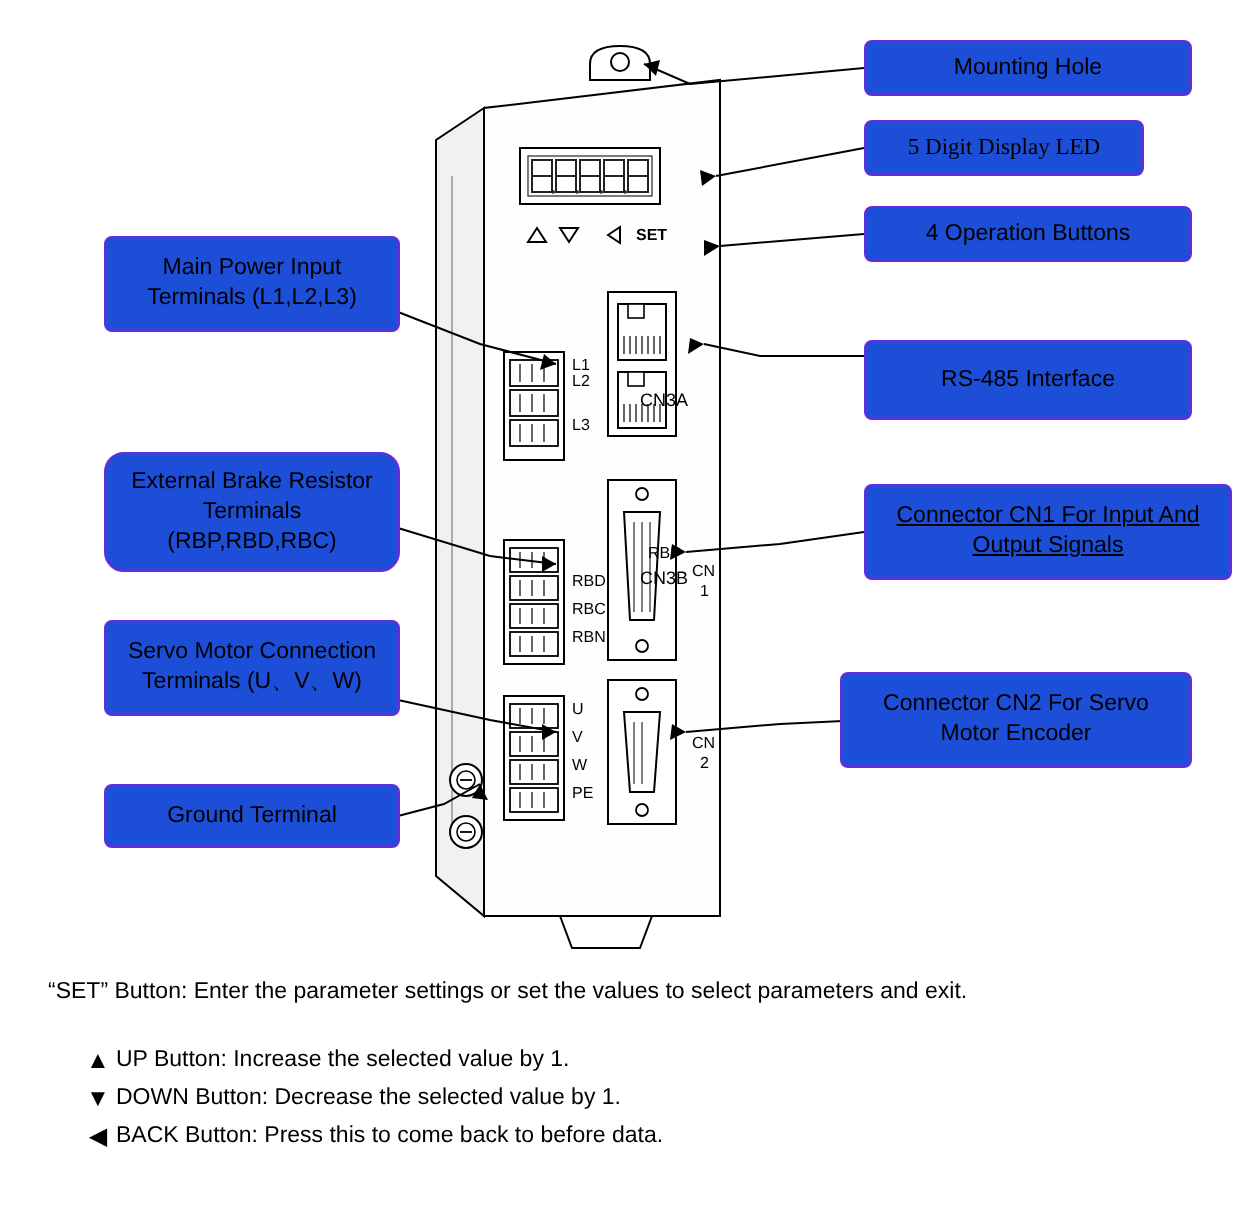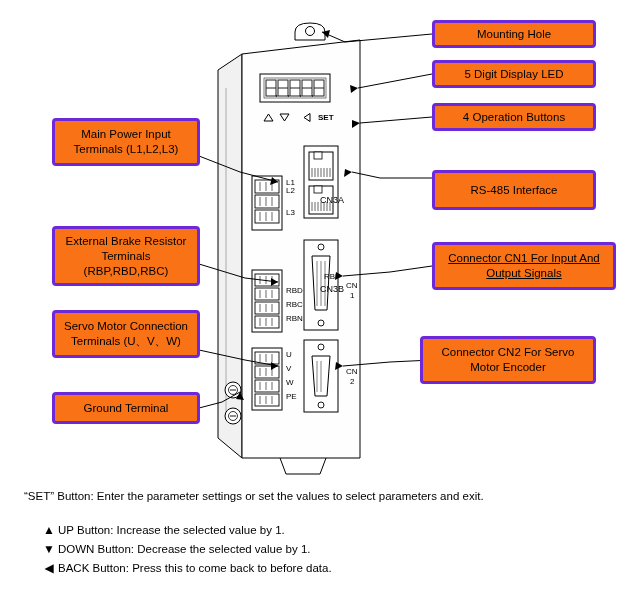--- a/index.html
+++ b/index.html
@@ -13,23 +13,23 @@
   }
   #page {
     position: relative;
     width: 630px;
     height: 611px;
     overflow: hidden;
     background: #ffffff;
   }
   .callout {
     position: absolute;
-    border: 3px solid #6d28d9;
+    border: 1px solid #6d28d9;
     border-radius: 4px;
-    background: #f97316;
+    background: #1d4ed8;
     box-sizing: border-box;
     display: flex;
     align-items: center;
     justify-content: center;
     text-align: center;
     font-size: 11.5px;
     line-height: 15px;
     padding: 3px 5px;
   }
   
@@ -240,33 +240,33 @@
       <polygon points="343,366 336,362 335,370"></polygon>
       <polygon points="278,182 272,177 270,185"></polygon>
       <polygon points="278,282 271,278 271,286"></polygon>
       <polygon points="278,366 271,362 271,370"></polygon>
       <polygon points="240,392 236,399 244,400"></polygon>
     </g>
   </svg>
 
   <div class="callout" style="left:432px; top:20px; width:164px; height:28px;">Mounting Hole</div>
 
-  <div class="callout" style="left:432px; top:60px; width:164px; height:28px;">5 Digit Display LED</div>
+  <div class="callout" style="left:432px; top:60px; width:140px; height:28px;font-family:Liberation Serif, serif;">5 Digit Display LED</div>
 
   <div class="callout" style="left:432px; top:103px; width:164px; height:28px;">4 Operation Buttons</div>
 
   <div class="callout" style="left:432px; top:170px; width:164px; height:40px;">RS-485 Interface</div>
 
   <div class="callout" style="left:432px; top:242px; width:184px; height:48px;text-decoration:underline;">Connector CN1 For Input And Output Signals</div>
 
   <div class="callout" style="left:420px; top:336px; width:176px; height:48px;">Connector CN2 For Servo Motor Encoder</div>
 
   <div class="callout" style="left:52px; top:118px; width:148px; height:48px;">Main Power Input Terminals (L1,L2,L3)</div>
 
-  <div class="callout" style="left:52px; top:226px; width:148px; height:60px;">External Brake Resistor  Terminals (RBP,RBD,RBC)</div>
+  <div class="callout" style="left:52px; top:226px; width:148px; height:60px;border-radius:10px;">External Brake Resistor  Terminals (RBP,RBD,RBC)</div>
 
   <div class="callout" style="left:52px; top:310px; width:148px; height:48px;">Servo Motor Connection Terminals (U、V、W)</div>
 
   <div class="callout" style="left:52px; top:392px; width:148px; height:32px;">Ground Terminal</div>
 
   <div class="set-note" style="left:24px; top:488px; width:590px;">“SET” Button: Enter the parameter settings or set the values to select parameters and exit.</div>
 
   <div class="legend" style="left:40px; top:522px; width:560px;">
     <div class="legend-row">
       <span class="legend-glyph">▲</span>

